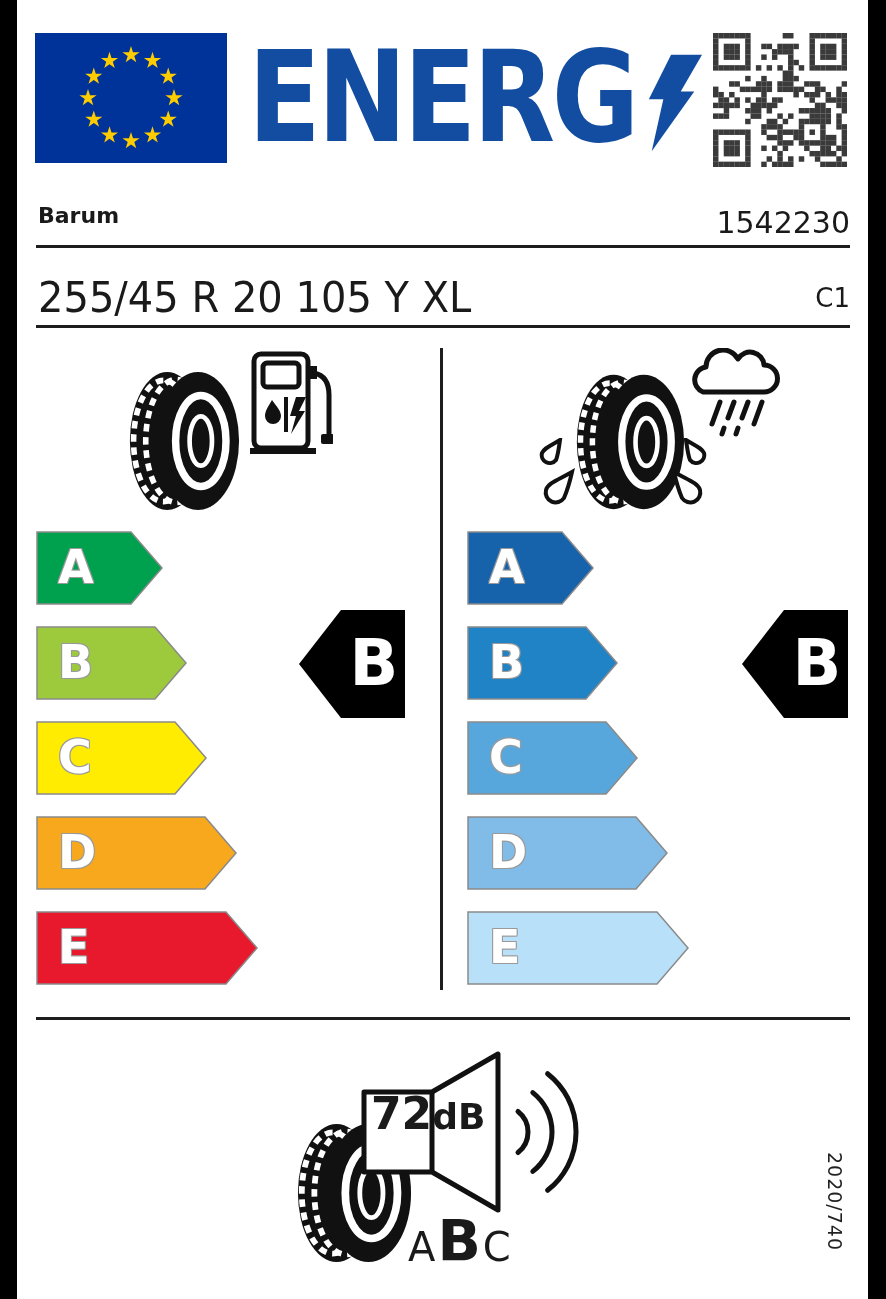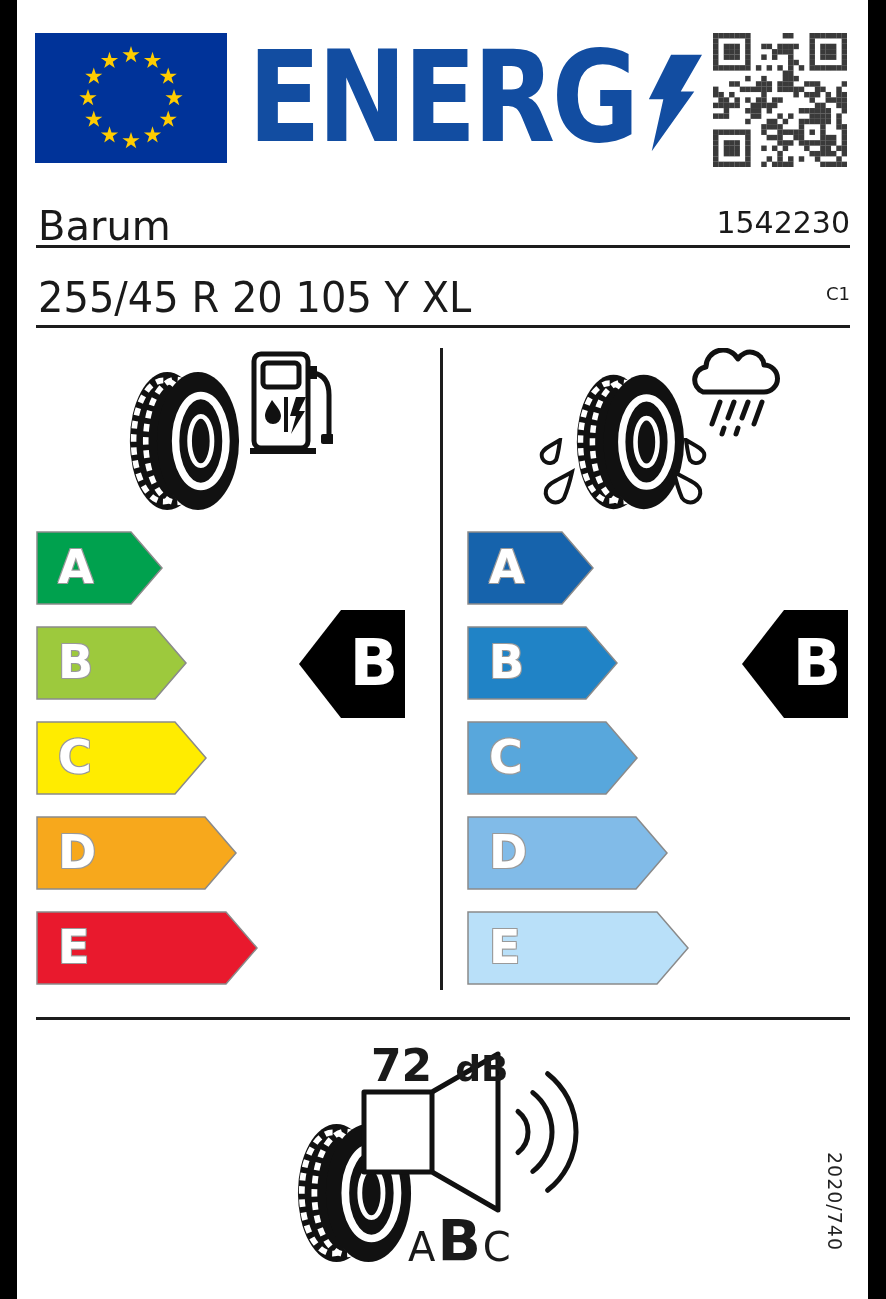--- a/index.html
+++ b/index.html
@@ -14,37 +14,37 @@
 
   
   .flag{position:absolute;left:35px;top:33px;width:192px;height:130px;}
   .energ{position:absolute;left:248px;top:30px;width:420px;height:135px;
          font-size:127px;font-weight:bold;color:#124DA1;letter-spacing:-4px;
          transform:scaleX(.84);transform-origin:left top;line-height:135px;white-space:nowrap;}
   .bolt{position:absolute;left:644px;top:52px;width:58px;height:102px;}
   .qr{position:absolute;left:713px;top:33px;width:134px;height:134px;}
 
   
-  .brand{position:absolute;left:38px;top:203px;font-size:40px;font-weight:normal;}
+  .brand{position:absolute;left:38px;top:203px;font-size:22px;font-weight:bold;}
   .artnum{position:absolute;right:36px;top:205px;font-size:30px;text-align:center;}
   .size{position:absolute;left:38px;top:272px;font-size:43px;transform:scaleX(.93);transform-origin:left top;white-space:nowrap;}
-  .tclass{position:absolute;right:36px;top:283px;font-size:18px;}
+  .tclass{position:absolute;right:36px;top:283px;font-size:26px;}
 
   
   .scale-arrow{position:absolute;height:74px;}
   .scale-arrow svg{position:absolute;left:0;top:0;}
   .arrow-letter{position:absolute;left:22px;top:50%;transform:translateY(-53%);
       font-size:46px;font-weight:bold;color:#fff;line-height:46px;
       text-shadow:-1px -1px 0 #9a9a9a,1px -1px 0 #9a9a9a,-1px 1px 0 #9a9a9a,1px 1px 0 #9a9a9a;}
   .rating-arrow{position:absolute;top:608px;width:110px;height:112px;}
   .rating-letter{position:absolute;left:44px;top:50%;width:66px;text-align:center;
       transform:translateY(-52%);font-size:64px;font-weight:bold;color:#fff;line-height:64px;}
 
   
-  .noise-text{position:absolute;left:371px;top:1040px;display:flex;align-items:baseline;gap:23px;}
+  .noise-text{position:absolute;left:371px;top:1088px;display:flex;align-items:baseline;gap:0;}
   .noise-val{font-size:44px;font-weight:bold;}
   .noise-unit{font-size:36px;font-weight:bold;}
   .noise-classes{position:absolute;left:408px;top:1208px;display:flex;align-items:baseline;gap:2px;}
   .nc-a{font-size:40px;}
   .nc-b{font-size:57px;font-weight:bold;}
   .nc-c{font-size:40px;}
 
   .regulation{position:absolute;left:824px;top:1152px;writing-mode:vertical-rl;
       font-size:19px;color:#222;letter-spacing:1px;}
 </style>

